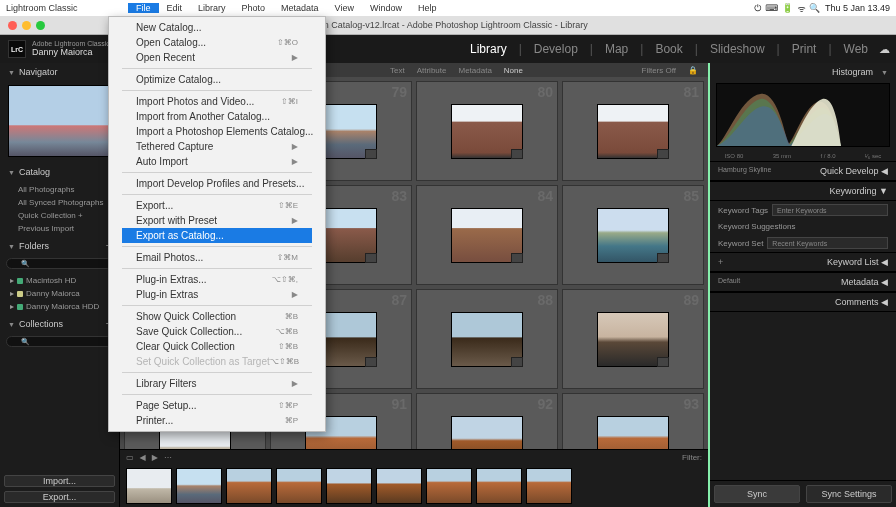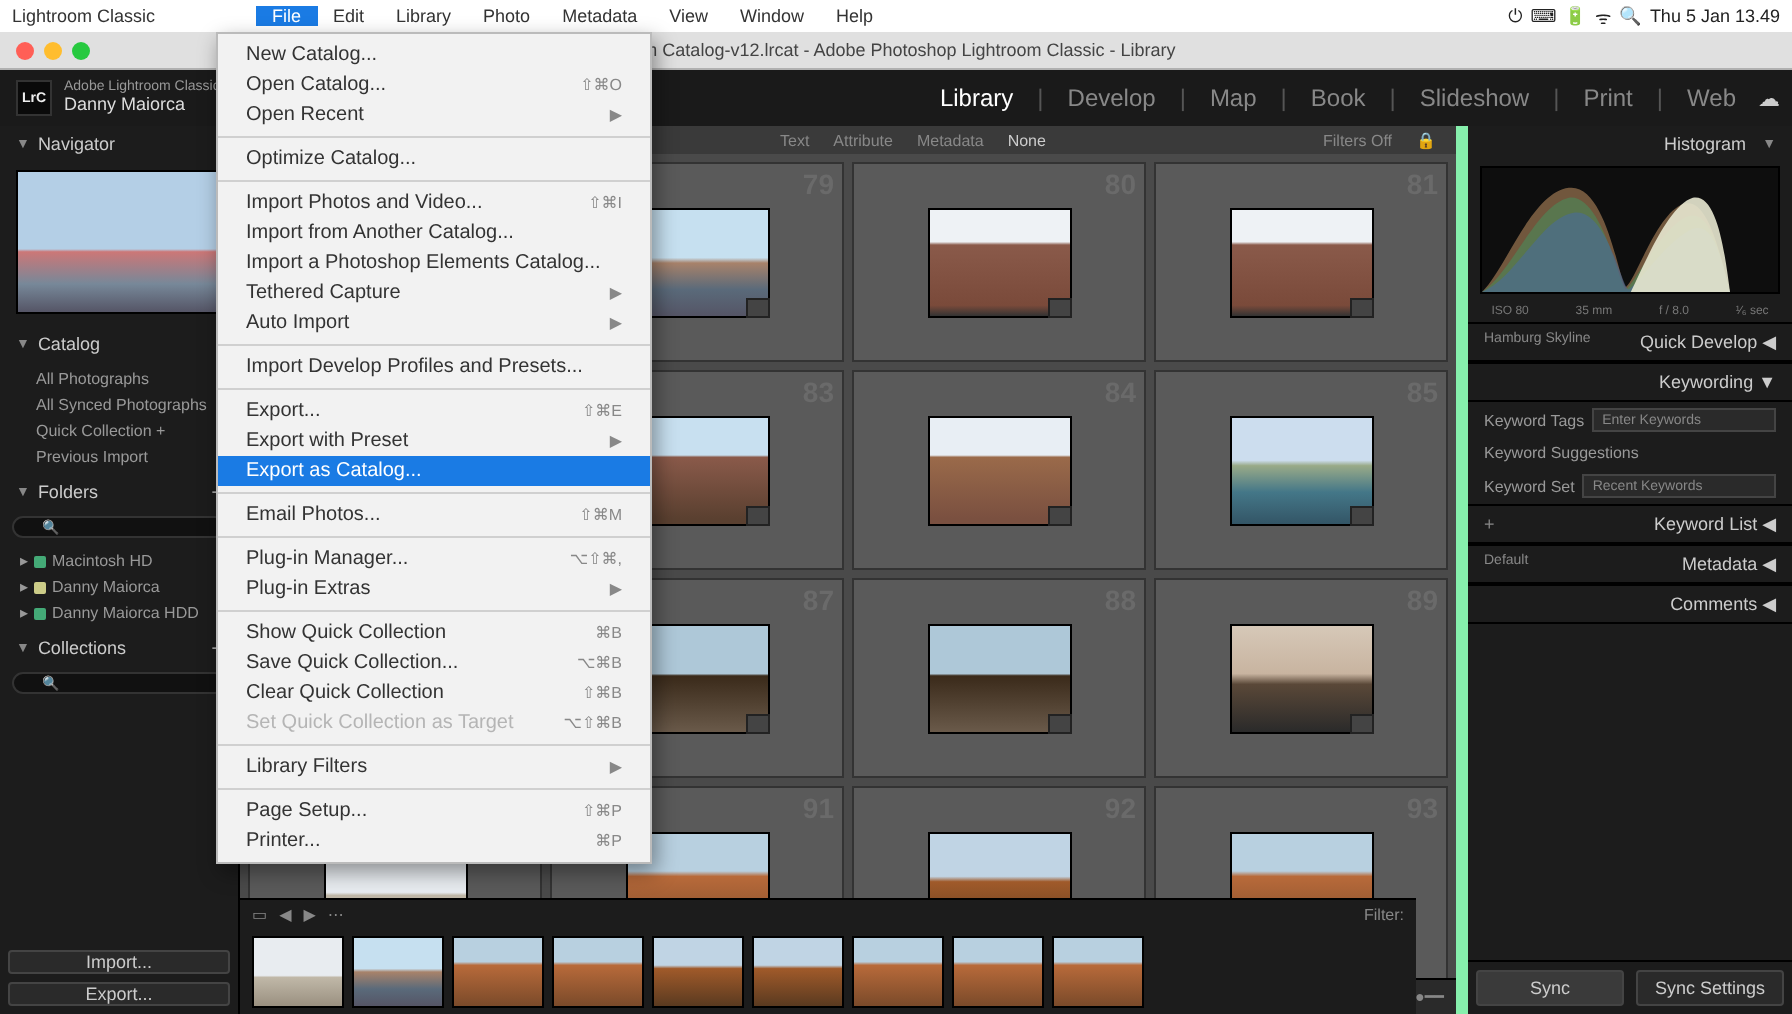--- a/index.html
+++ b/index.html
@@ -28,21 +28,21 @@
 .id-text .name { color:#ddd; font-size:9px; }
 .module-picker { position:absolute; right:28px; display:flex; gap:12px; font-size:12px; }
 .module-picker span { color:#888; cursor:pointer; }
 .module-picker span.active { color:#fff; }
 .module-sep { color:#555 !important; }
 .cloud-icon { position:absolute; right:6px; color:#ccc; font-size:11px; }
 
 
 .main { display:flex; height:calc(100% - 16px - 19px - 28px); }
 .left-panel { width:120px; background:#1c1c1c; border-right:1px solid #000; display:flex; flex-direction:column; color:#aaa; }
-.right-panel { width:168px; background:#1c1c1c; border-left:6px solid #86efac; display:flex; flex-direction:column; color:#aaa; }
+.right-panel { width:188px; background:#1c1c1c; border-left:2px solid #86efac; display:flex; flex-direction:column; color:#aaa; }
 .center-panel { flex:1; background:#4a4a4a; display:flex; flex-direction:column; position:relative; }
 
 
 .panel-hdr { font-size:9px; color:#ccc; padding:4px 8px; display:flex; align-items:center; gap:4px; background:#1c1c1c;}
 .panel-hdr .tri { font-size:7px; color:#888;}
 .panel-hdr.right-align { justify-content:flex-end; }
 
 
 .nav-preview { width:104px; height:72px; margin:4px auto 6px; background:linear-gradient(to bottom,#b4cfe6 0%, #b4cfe6 55%, #c77 57%, #789 80%, #556 100%); border:1px solid #000; }
 
@@ -90,21 +90,21 @@
 .r-row { display:flex; align-items:center; gap:4px; padding:3px 8px; font-size:8px; color:#999;}
 .r-row .field { flex:1; height:12px; background:#2a2a2a; border:1px solid #444; color:#888; display:flex; align-items:center; padding:0 4px; font-size:7px;}
 
 .right-bottom-btns { display:flex; gap:6px; padding:4px; border-top:1px solid #000;}
 .right-bottom-btns button { flex:1; background:#2a2a2a; border:1px solid #444; color:#ccc; font-size:9px; height:18px; border-radius:2px; cursor:pointer;}
 .right-bottom-btns button.primary { background:#3a3a3a; }
 
 .right-panel .spacer { flex:1; }
 
 
-.dropdown { position:absolute; top:16px; left:108px; width:218px; background:#f2f2f2; border:1px solid #bbb; box-shadow:2px 4px 10px rgba(0,0,0,.4); font-size:10px; color:#333; z-index:100; padding:3px 0;}
+.dropdown { position:absolute; top:16px; left:108px; width:218px; background:#f2f2f2; border:1px solid #bbb; box-shadow:2px 4px 10px rgba(0,0,0,.4); font-size:10px; color:#333; z-index:100; padding:3px 13px;}
 .dropdown .mi { padding:2px 14px; display:flex; justify-content:space-between; align-items:center; cursor:pointer; white-space:nowrap;}
 .dropdown .mi.highlight { background:#1a7be4; color:#fff;}
 .dropdown .mi .shortcut { font-size:8px; color:#888;}
 .dropdown .mi .sub { font-size:8px; color:#888;}
 .dropdown .sep { height:1px; background:#d0d0d0; margin:3px 0;}
 .dropdown .mi.disabled { color:#b5b5b5; }
 
 
 .bg-night { background:linear-gradient(135deg,#0a1a3a 0%,#2a1a5a 40%,#c33 55%,#3c3 60%,#1a1a1a 100%);}
 .bg-harbor { background:linear-gradient(to bottom,#c6e0f0 0%,#c6e0f0 45%,#a8826a 50%,#5a6a7a 75%,#556 100%);}
@@ -456,21 +456,21 @@
     <div class="mi highlight">
       <span>Export as Catalog...</span>
     </div>
     <div class="sep"></div>
     <div class="mi">
       <span>Email Photos...</span>
       <span class="shortcut">⇧⌘M</span>
     </div>
     <div class="sep"></div>
     <div class="mi">
-      <span>Plug-in Manager...</span>
+      <span>Plug-in Extras...</span>
       <span class="shortcut">⌥⇧⌘,</span>
     </div>
     <div class="mi">
       <span>Plug-in Extras</span>
       <span class="sub">▶</span>
     </div>
     <div class="sep"></div>
     <div class="mi">
       <span>Show Quick Collection</span>
       <span class="shortcut">⌘B</span>

